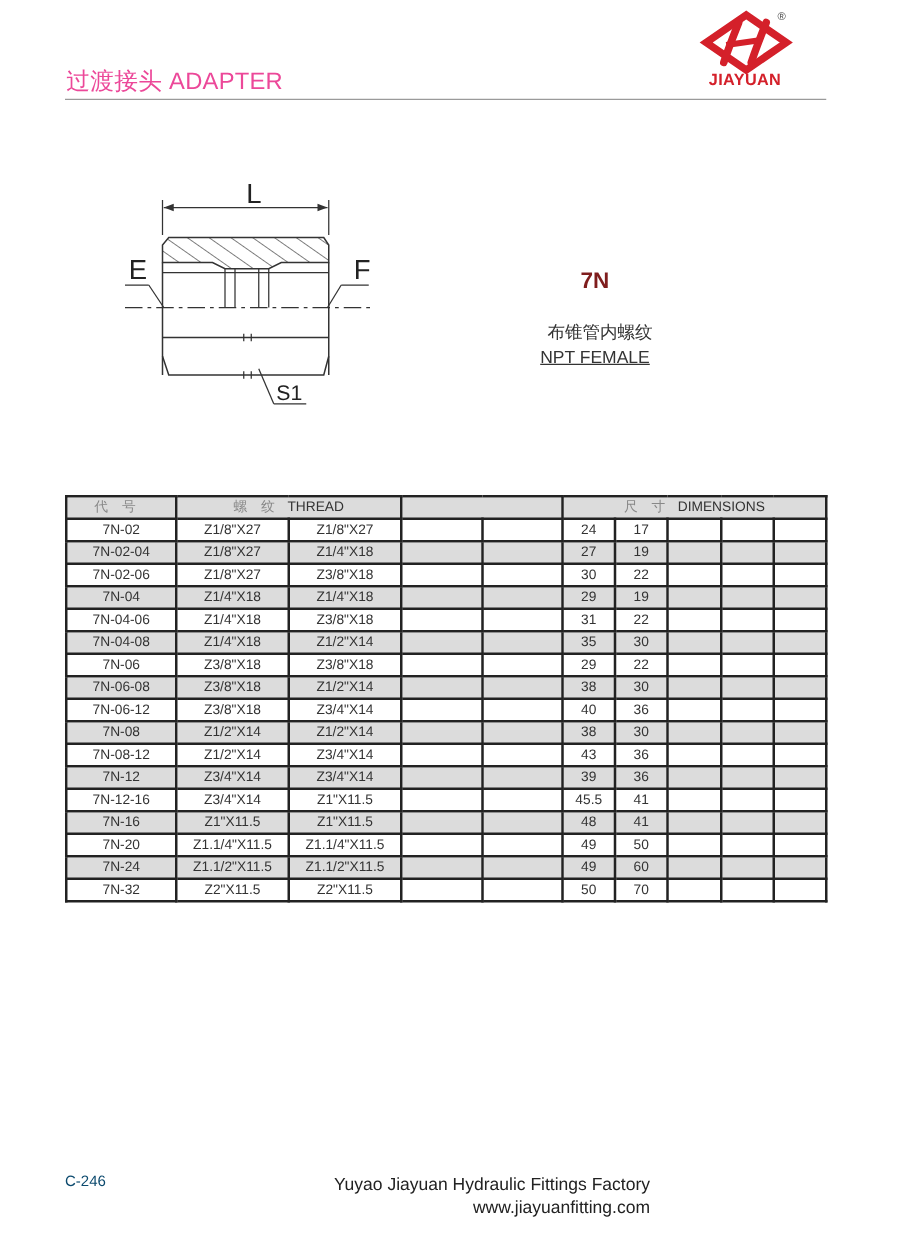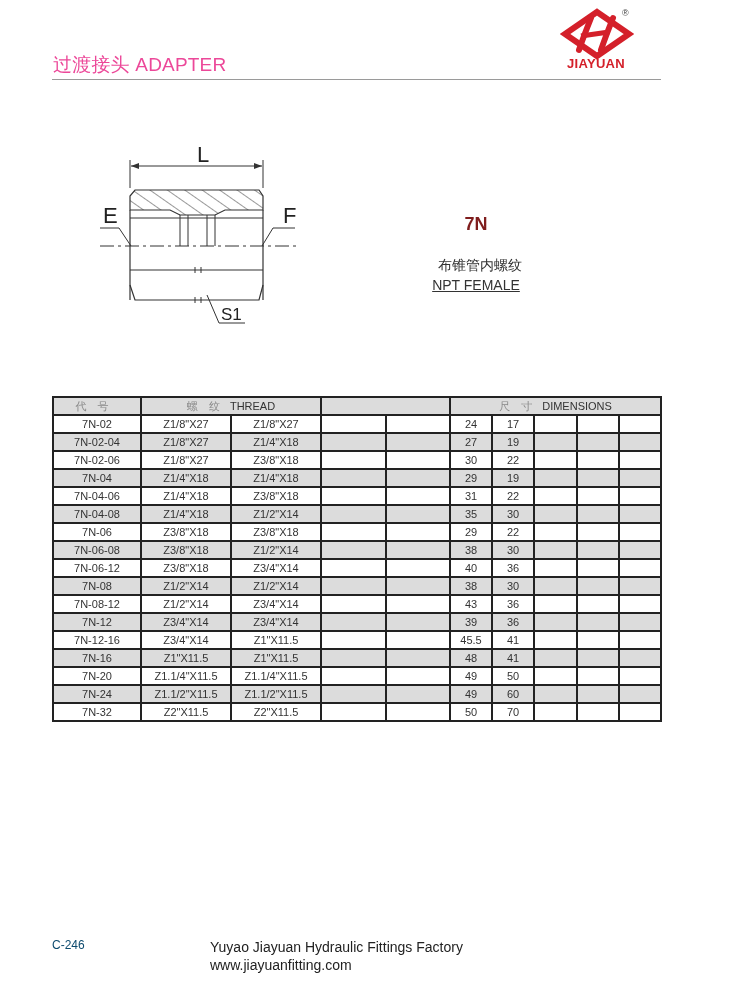--- a/index.html
+++ b/index.html
@@ -15,21 +15,21 @@
   .model-code { left:440px; top:214px; width:72px; text-align:center; font-size:18px; font-weight:bold; color:#7f1d1d; }
   .model-cn { left:414px; top:257px; width:132px; text-align:center; font-size:14px; color:#333; }
   .model-en { left:410px; top:277px; width:132px; text-align:center; font-size:14px; color:#333;text-decoration:underline; }
   table.spec { position:absolute; left:52px; top:396px; border-collapse:collapse; table-layout:fixed; font-size:11px; color:#333; }
   table.spec td { border:2px solid #222; text-align:center; padding:0; height:16px; line-height:16px; white-space:nowrap; overflow:hidden; }
   table.spec tr.hdr td { background:#dcdcdc; }
   table.spec tr.shade td { background:#dcdcdc; }
   table.spec tr.plain td { background:#ffffff; }
   .hdr-cn { color:#888; letter-spacing:4px; margin-right:6px; }
   .footer-page { left:52px; top:938px; font-size:12px; color:#0c4a6e; }
-  .footer-co { left:210px; top:938px; width:310px; text-align:left; font-size:14px; color:#222; line-height:18px; }
+  .footer-co { left:210px; top:938px; width:310px; text-align:right; font-size:14px; color:#222; line-height:18px; }
 </style>
 </head>
 <body>
 
 <div class="abs page-title">过渡接头 ADAPTER</div>
 <div class="abs title-rule"></div>
 
 <svg class="abs logo" viewBox="0 0 80 66">
   <path d="M40 4 L72 26 L40 48 L8 26 Z" fill="none" stroke="#d4202a" stroke-width="6" stroke-linejoin="miter"></path>
   <path d="M34 10 C30 20 26 30 22 42" stroke="#d4202a" stroke-width="6" fill="none" stroke-linecap="round"></path>

